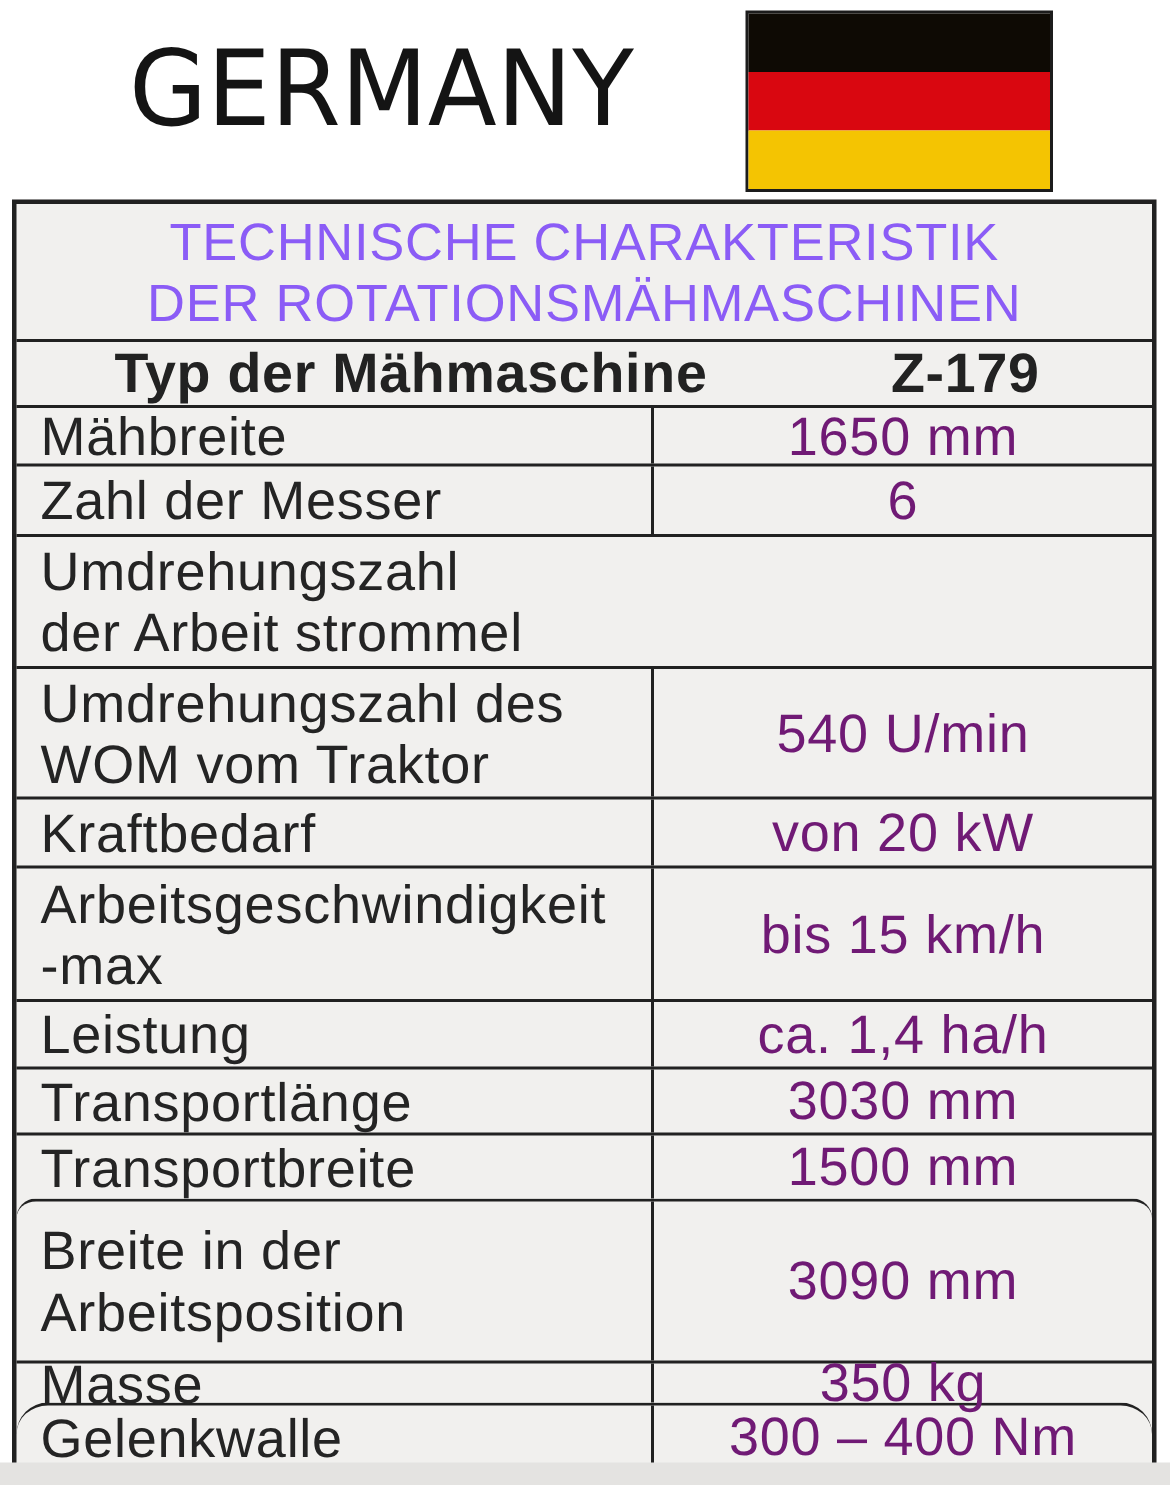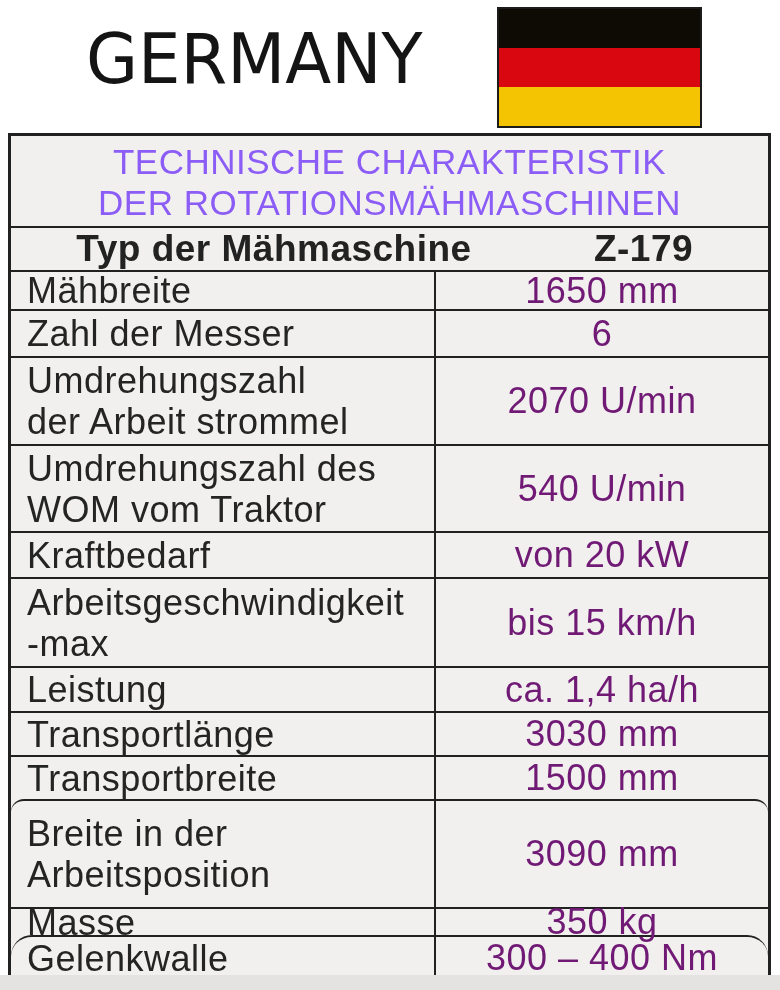--- a/index.html
+++ b/index.html
@@ -159,21 +159,20 @@
   </div>
 
   <div class="row" style="height: 47px;">
     <div class="cell label">Zahl der Messer</div>
     <div class="cell value">6</div>
   </div>
 
   <div class="row" style="height: 88px;">
     <div class="cell label">Umdrehungszahl
 der Arbeit strommel</div>
-    <div class="cell value">2070 U/min</div>
   </div>
 
   <div class="row" style="height: 87px;">
     <div class="cell label">Umdrehungszahl des
 WOM vom Traktor</div>
     <div class="cell value">540 U/min</div>
   </div>
 
   <div class="row" style="height: 46px;">
     <div class="cell label">Kraftbedarf</div>

